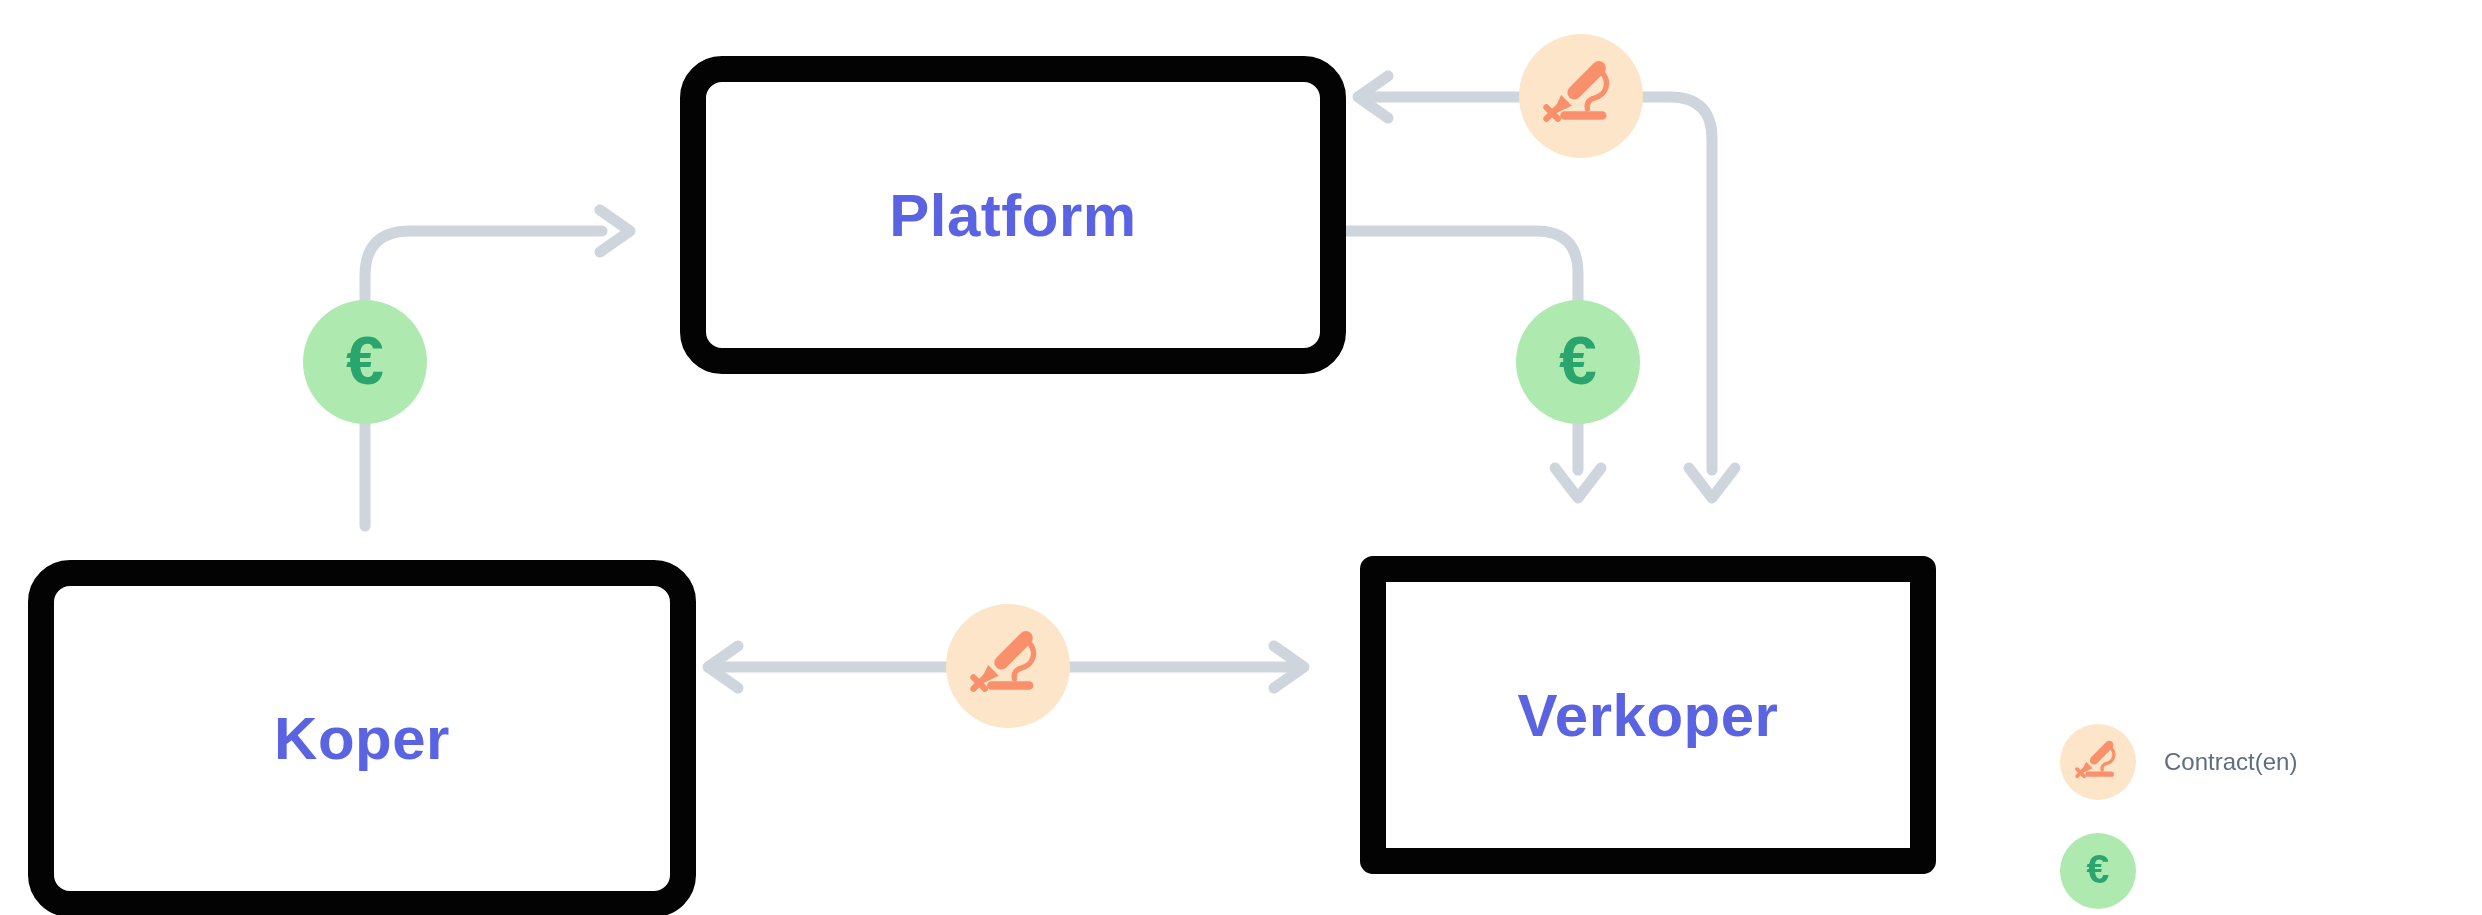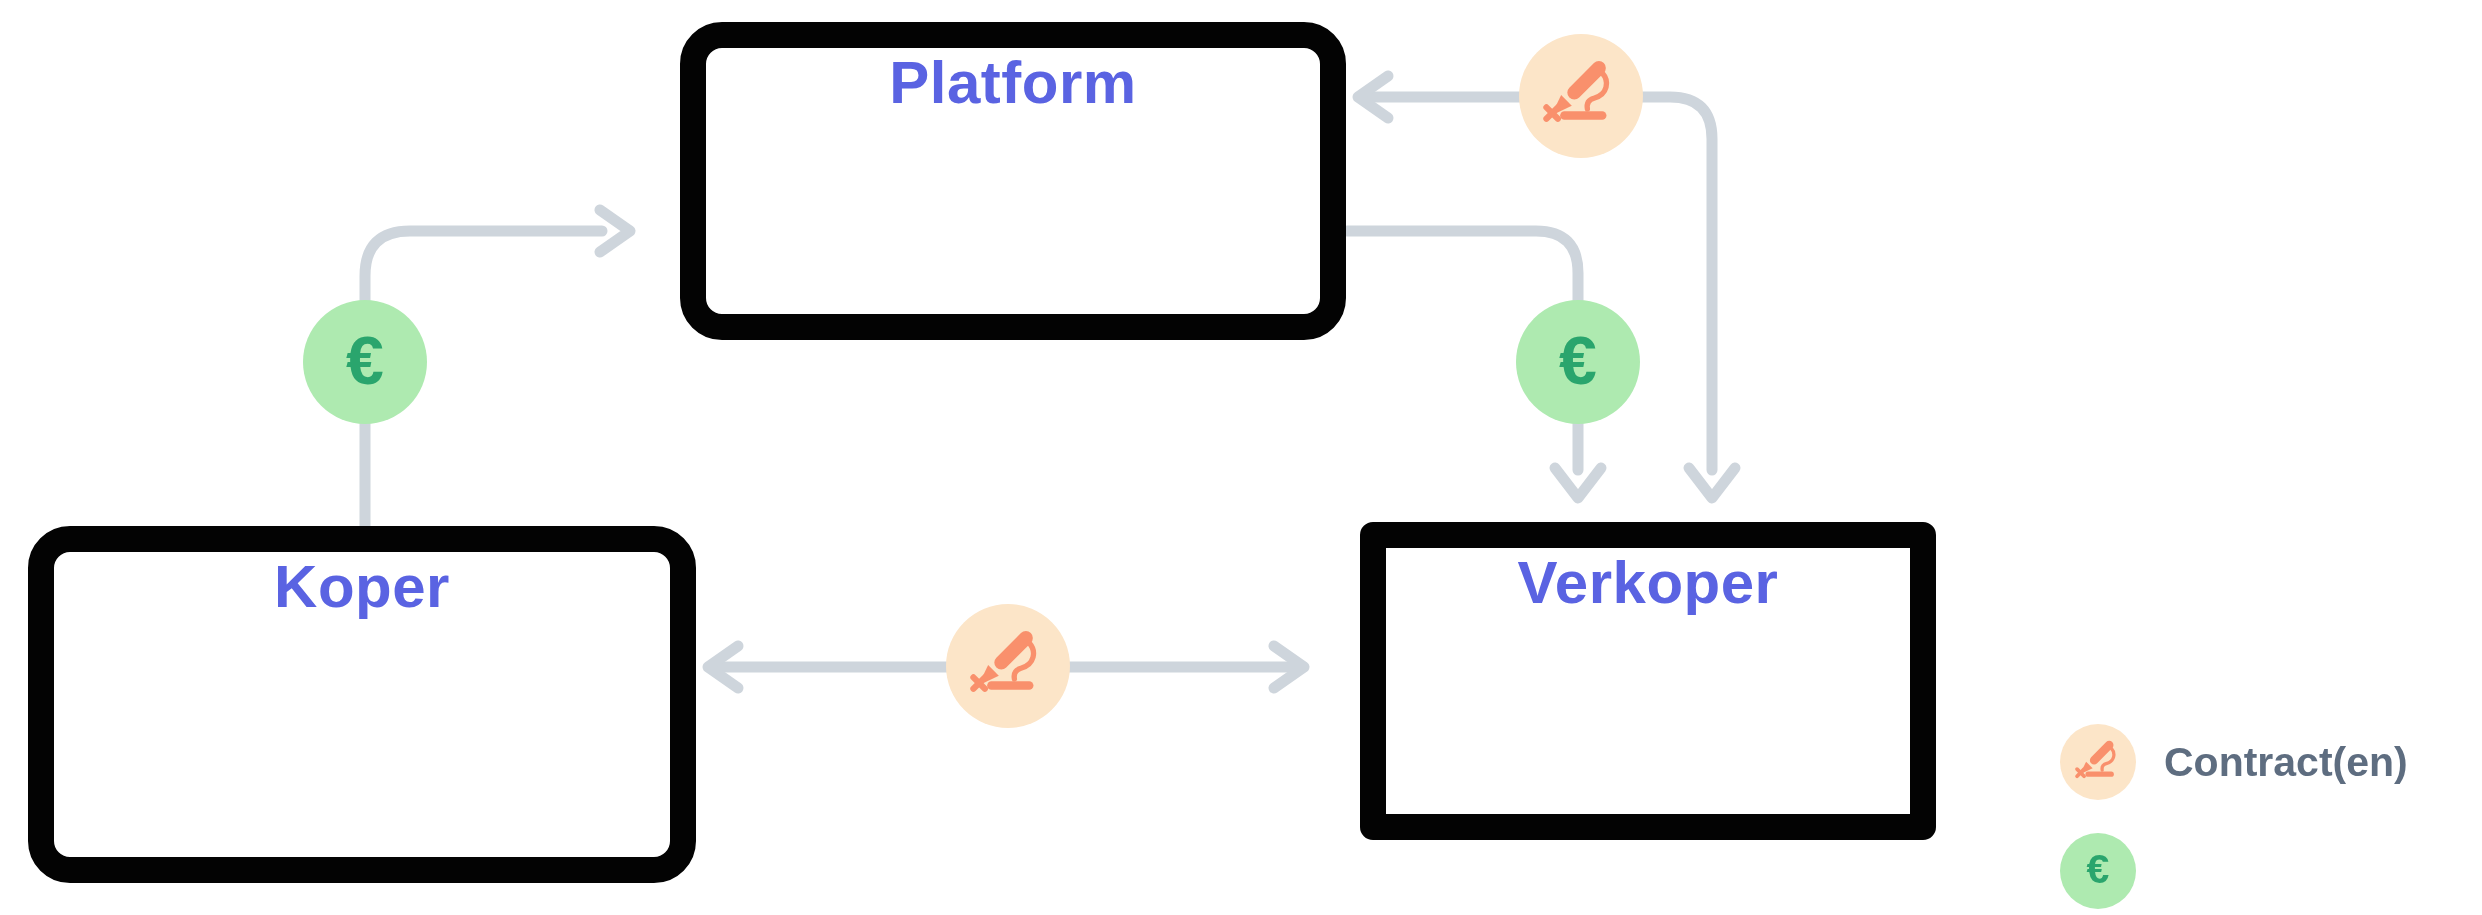--- a/index.html
+++ b/index.html
@@ -31,21 +31,21 @@
     stroke-linecap:round;
     stroke-linejoin:round;
   }
 
   .node{
     position:absolute;z-index:2;
     box-sizing:border-box;
     background:var(--c-box_fill);
     border:26px solid var(--c-box_border);
     border-radius:42px;
-    display:flex;justify-content:center;
+    display:flex;align-items:center;justify-content:center;margin-top:34px;
   }
   .node-label{
     color:var(--c-node_label);
     font-size:60px;font-weight:700;
     letter-spacing:0.5px;
   }
   .node-platform{left:680px;top:22px;width:666px;height:318px;}
   .node-koper{left:28px;top:526px;width:668px;height:357px;}
   .node-verkoper{left:1360px;top:522px;width:576px;height:318px;border-radius:13px;}
 
@@ -66,21 +66,21 @@
   .euro-right{left:1516px;top:300px;}
   .contract-top{left:1519px;top:34px;}
   .contract-mid{left:946px;top:604px;}
 
   .legend{position:absolute;left:2060px;top:724px;z-index:4;}
   .legend-row{display:flex;align-items:center;gap:28px;}
   .legend-row + .legend-row{margin-top:33px;}
   .legend-row .badge{position:static;flex:0 0 auto;}
   .legend-label{
     color:var(--c-legend_text);
-    font-size:41px;font-weight:700;
+    font-size:24px;font-weight:400;
     white-space:nowrap;
   }
 </style>
 </head>
 <body>
 
 <div class="canvas">
 
   <svg class="connectors" width="2482" height="915" viewBox="0 0 2482 915">
 

